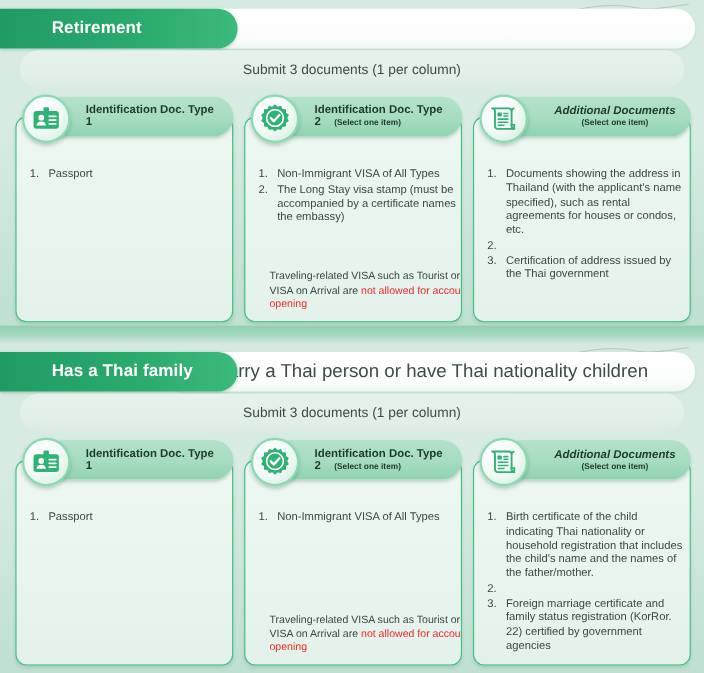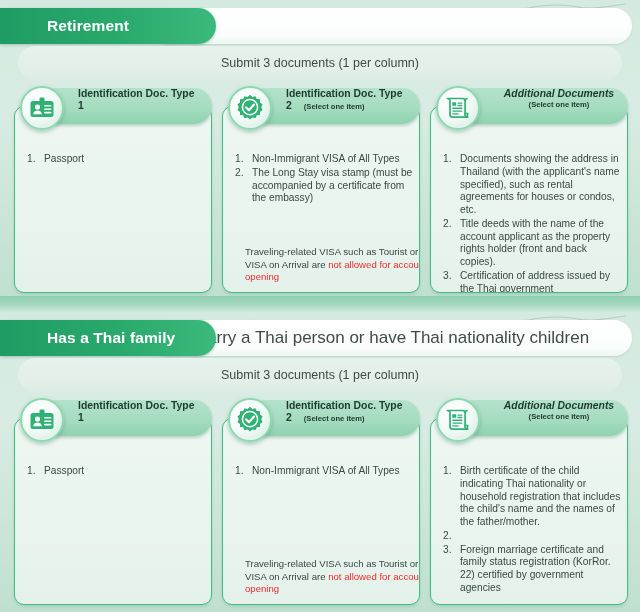--- a/index.html
+++ b/index.html
@@ -150,20 +150,21 @@
     position: absolute;
     left: 26px;
     top: 0;
     width: 172px;
     height: 36px;
     background: linear-gradient(180deg, #b4e2cb 0%, #a6dcc0 55%, #8fd2b0 100%);
     border-radius: 18px;
     box-shadow: 0 2px 3px rgba(60,110,85,.28);
     display: flex;
     flex-direction: column;
+    justify-content: center;
     padding-left: 38px;
     padding-right: 6px;
   }
   .col-head-title {
     color: #1d3a2d;
     font-size: 10.4px;
     font-weight: bold;
     line-height: 1.12;
     white-space: nowrap;
   }
@@ -295,21 +296,21 @@
 
       <div class="col col-1">
         <div class="col-body">
           <ul class="col-list">
             <li>
                 <span class="li-num">1.</span>
                 <span class="li-text">Non-Immigrant VISA of All Types</span>
               </li>
             <li>
                 <span class="li-num">2.</span>
-                <span class="li-text">The Long Stay visa stamp (must be accompanied by a certificate from the embassy)</span>
+                <span class="li-text">The Long Stay visa stamp (must be accompanied by a certificate names the embassy)</span>
               </li>
           </ul>
           <div class="col-note">
             <span>Traveling-related VISA such as Tourist or VISA on Arrival are </span><span class="warn">not allowed for account opening</span>
           </div>
         </div>
         <div class="col-head">
           <span class="col-head-title">Identification Doc. Type</span>
           <span class="col-head-sub-row">
             <span class="col-head-num">2</span>
@@ -327,21 +328,20 @@
 
       <div class="col col-2">
         <div class="col-body">
           <ul class="col-list">
             <li>
                 <span class="li-num">1.</span>
                 <span class="li-text">Documents showing the address in Thailand (with the applicant's name specified), such as rental agreements for houses or condos, etc.</span>
               </li>
             <li>
                 <span class="li-num">2.</span>
-                <span class="li-text">Title deeds with the name of the account applicant as the property rights holder (front and back copies).</span>
               </li>
             <li>
                 <span class="li-num">3.</span>
                 <span class="li-text">Certification of address issued by the Thai government</span>
               </li>
           </ul>
         </div>
         <div class="col-head center">
           <span class="col-head-title">Additional Documents</span>
           <span class="col-head-sub-row">

